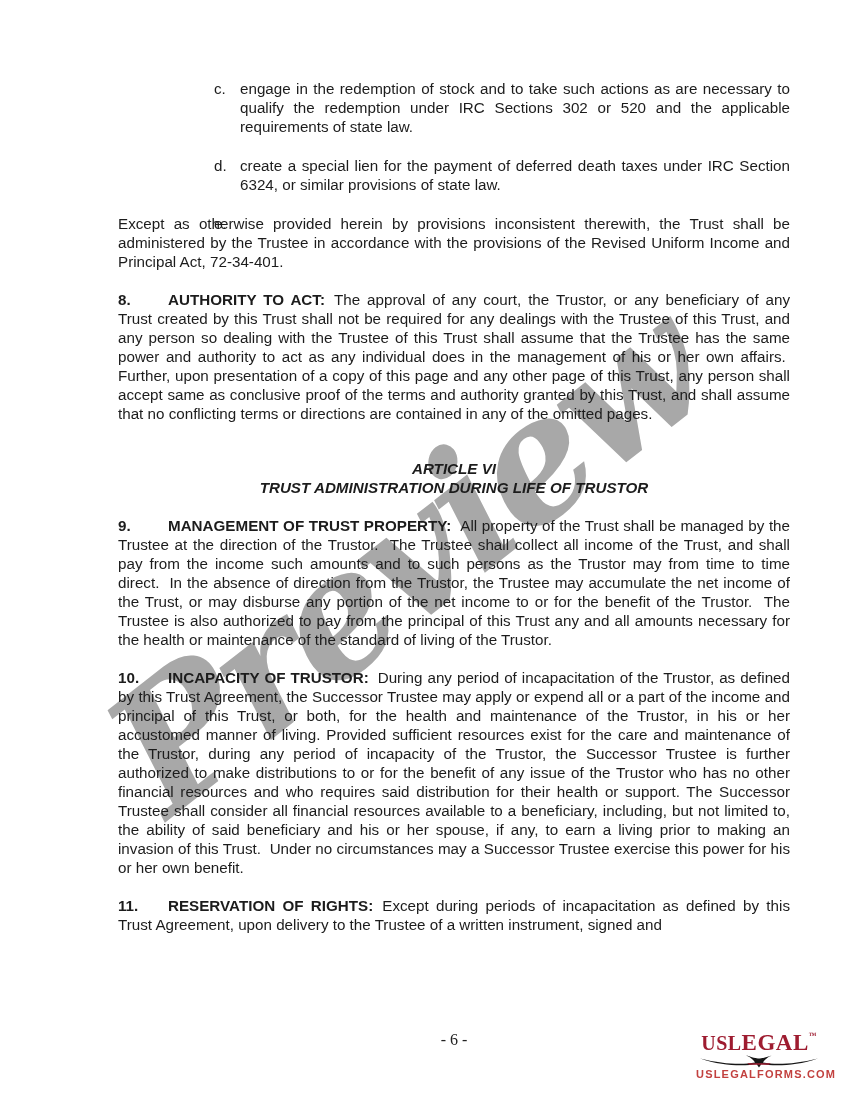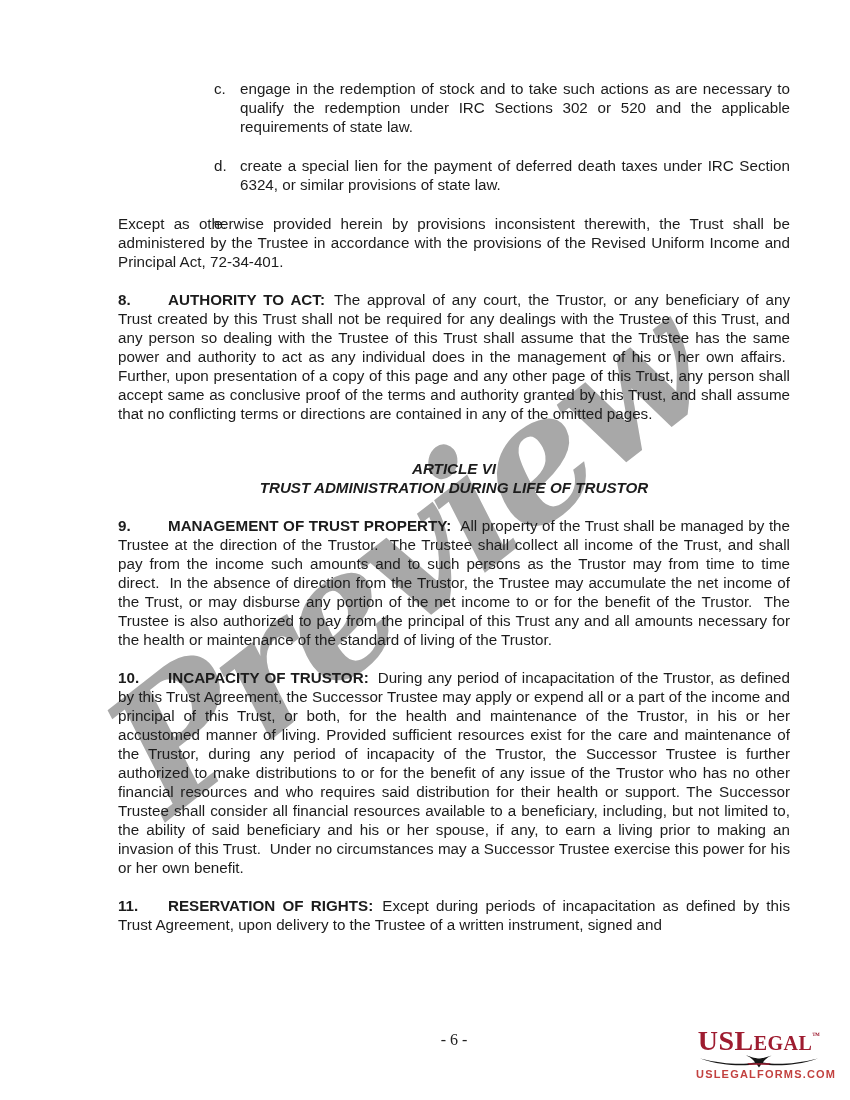--- a/index.html
+++ b/index.html
@@ -96,22 +96,22 @@
     z-index: 1;
     font-family: "Liberation Serif", serif;
   }
   .logo-brand {
     color: #9e1c30;
     font-weight: 700;
     letter-spacing: 0.5px;
     line-height: 22px;
     white-space: nowrap;
   }
-  .logo-brand .lg { font-size: 28px; }
-  .logo-brand .sm { font-size: 20px; }
+  .logo-brand .lg { font-size: 20px; }
+  .logo-brand .sm { font-size: 23px; }
   .logo-brand .tm {
     font-size: 8px;
     vertical-align: 12px;
     letter-spacing: 0;
   }
   .logo-wings { display: block; margin: -2px auto 0 auto; }
   .logo-site {
     margin-top: 0px;
     font-family: "Liberation Sans", sans-serif;
     font-size: 11px;

